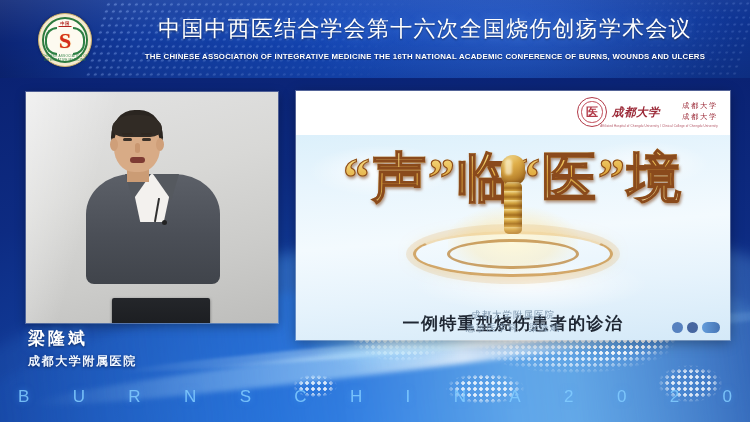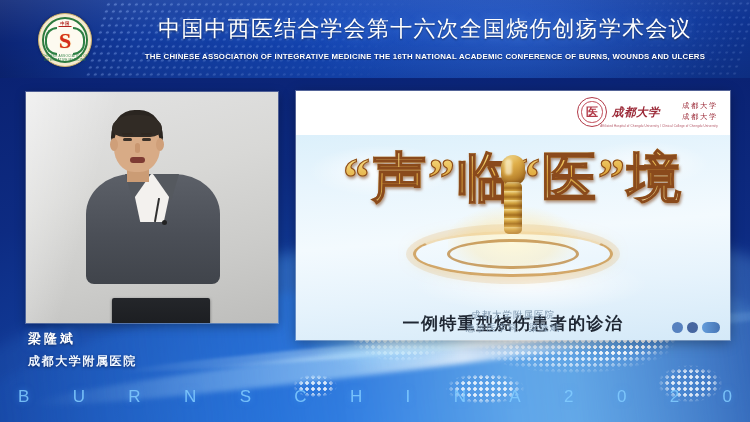--- a/index.html
+++ b/index.html
@@ -268,21 +268,21 @@
     box-shadow: 0 1px 3px rgba(0,0,0,.5);
   }
 
   
   #lower-third {
     position: absolute; left: 0px; top: 322px; width: 290px; height: 58px;
     padding: 6px 0 0 28px;
     pointer-events: none;
   }
   #spk-name {
-    font-size: 13px; font-weight: bold; color: #ffffff;
+    font-size: 17px; font-weight: bold; color: #ffffff;
     letter-spacing: 3px; line-height: 21px;
     text-shadow: 0 1px 3px rgba(0,20,70,.85), 0 0 8px rgba(90,170,255,.5);
   }
   #spk-org {
     margin-top: 5px;
     font-size: 12px; font-weight: bold; color: #f2f8ff;
     letter-spacing: 1.6px; line-height: 15px;
     text-shadow: 0 1px 3px rgba(0,20,70,.8);
   }
 

